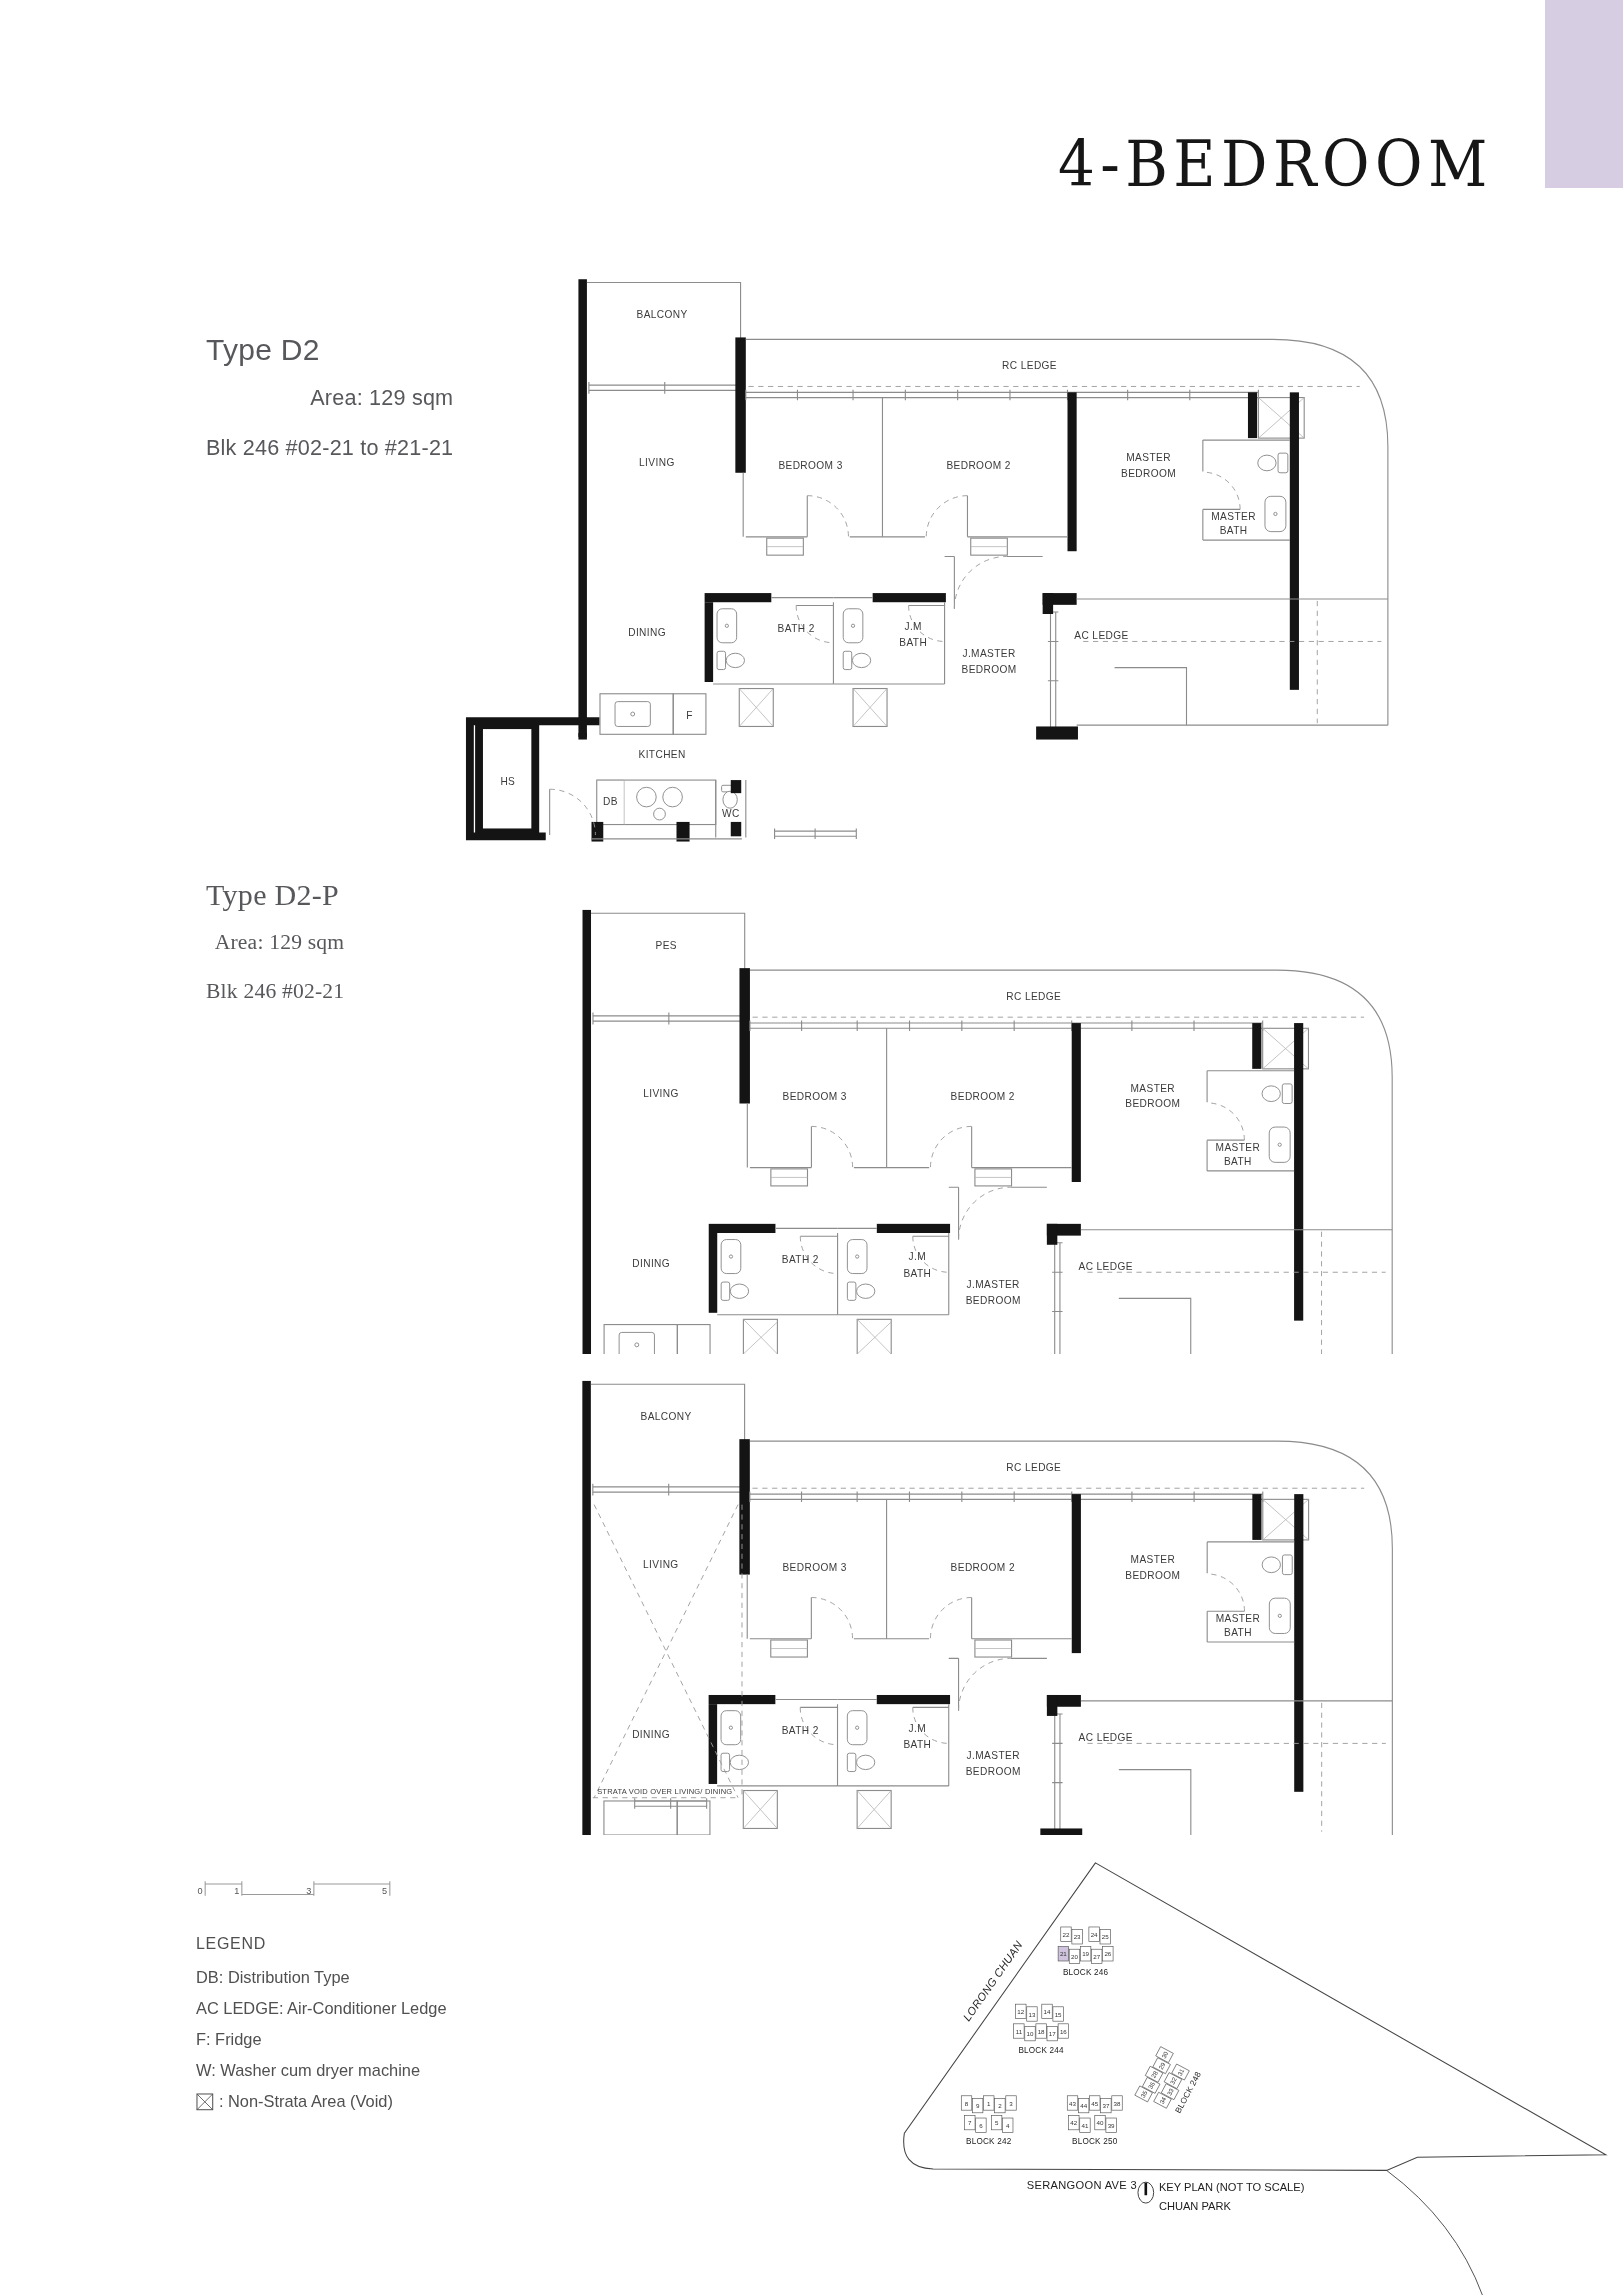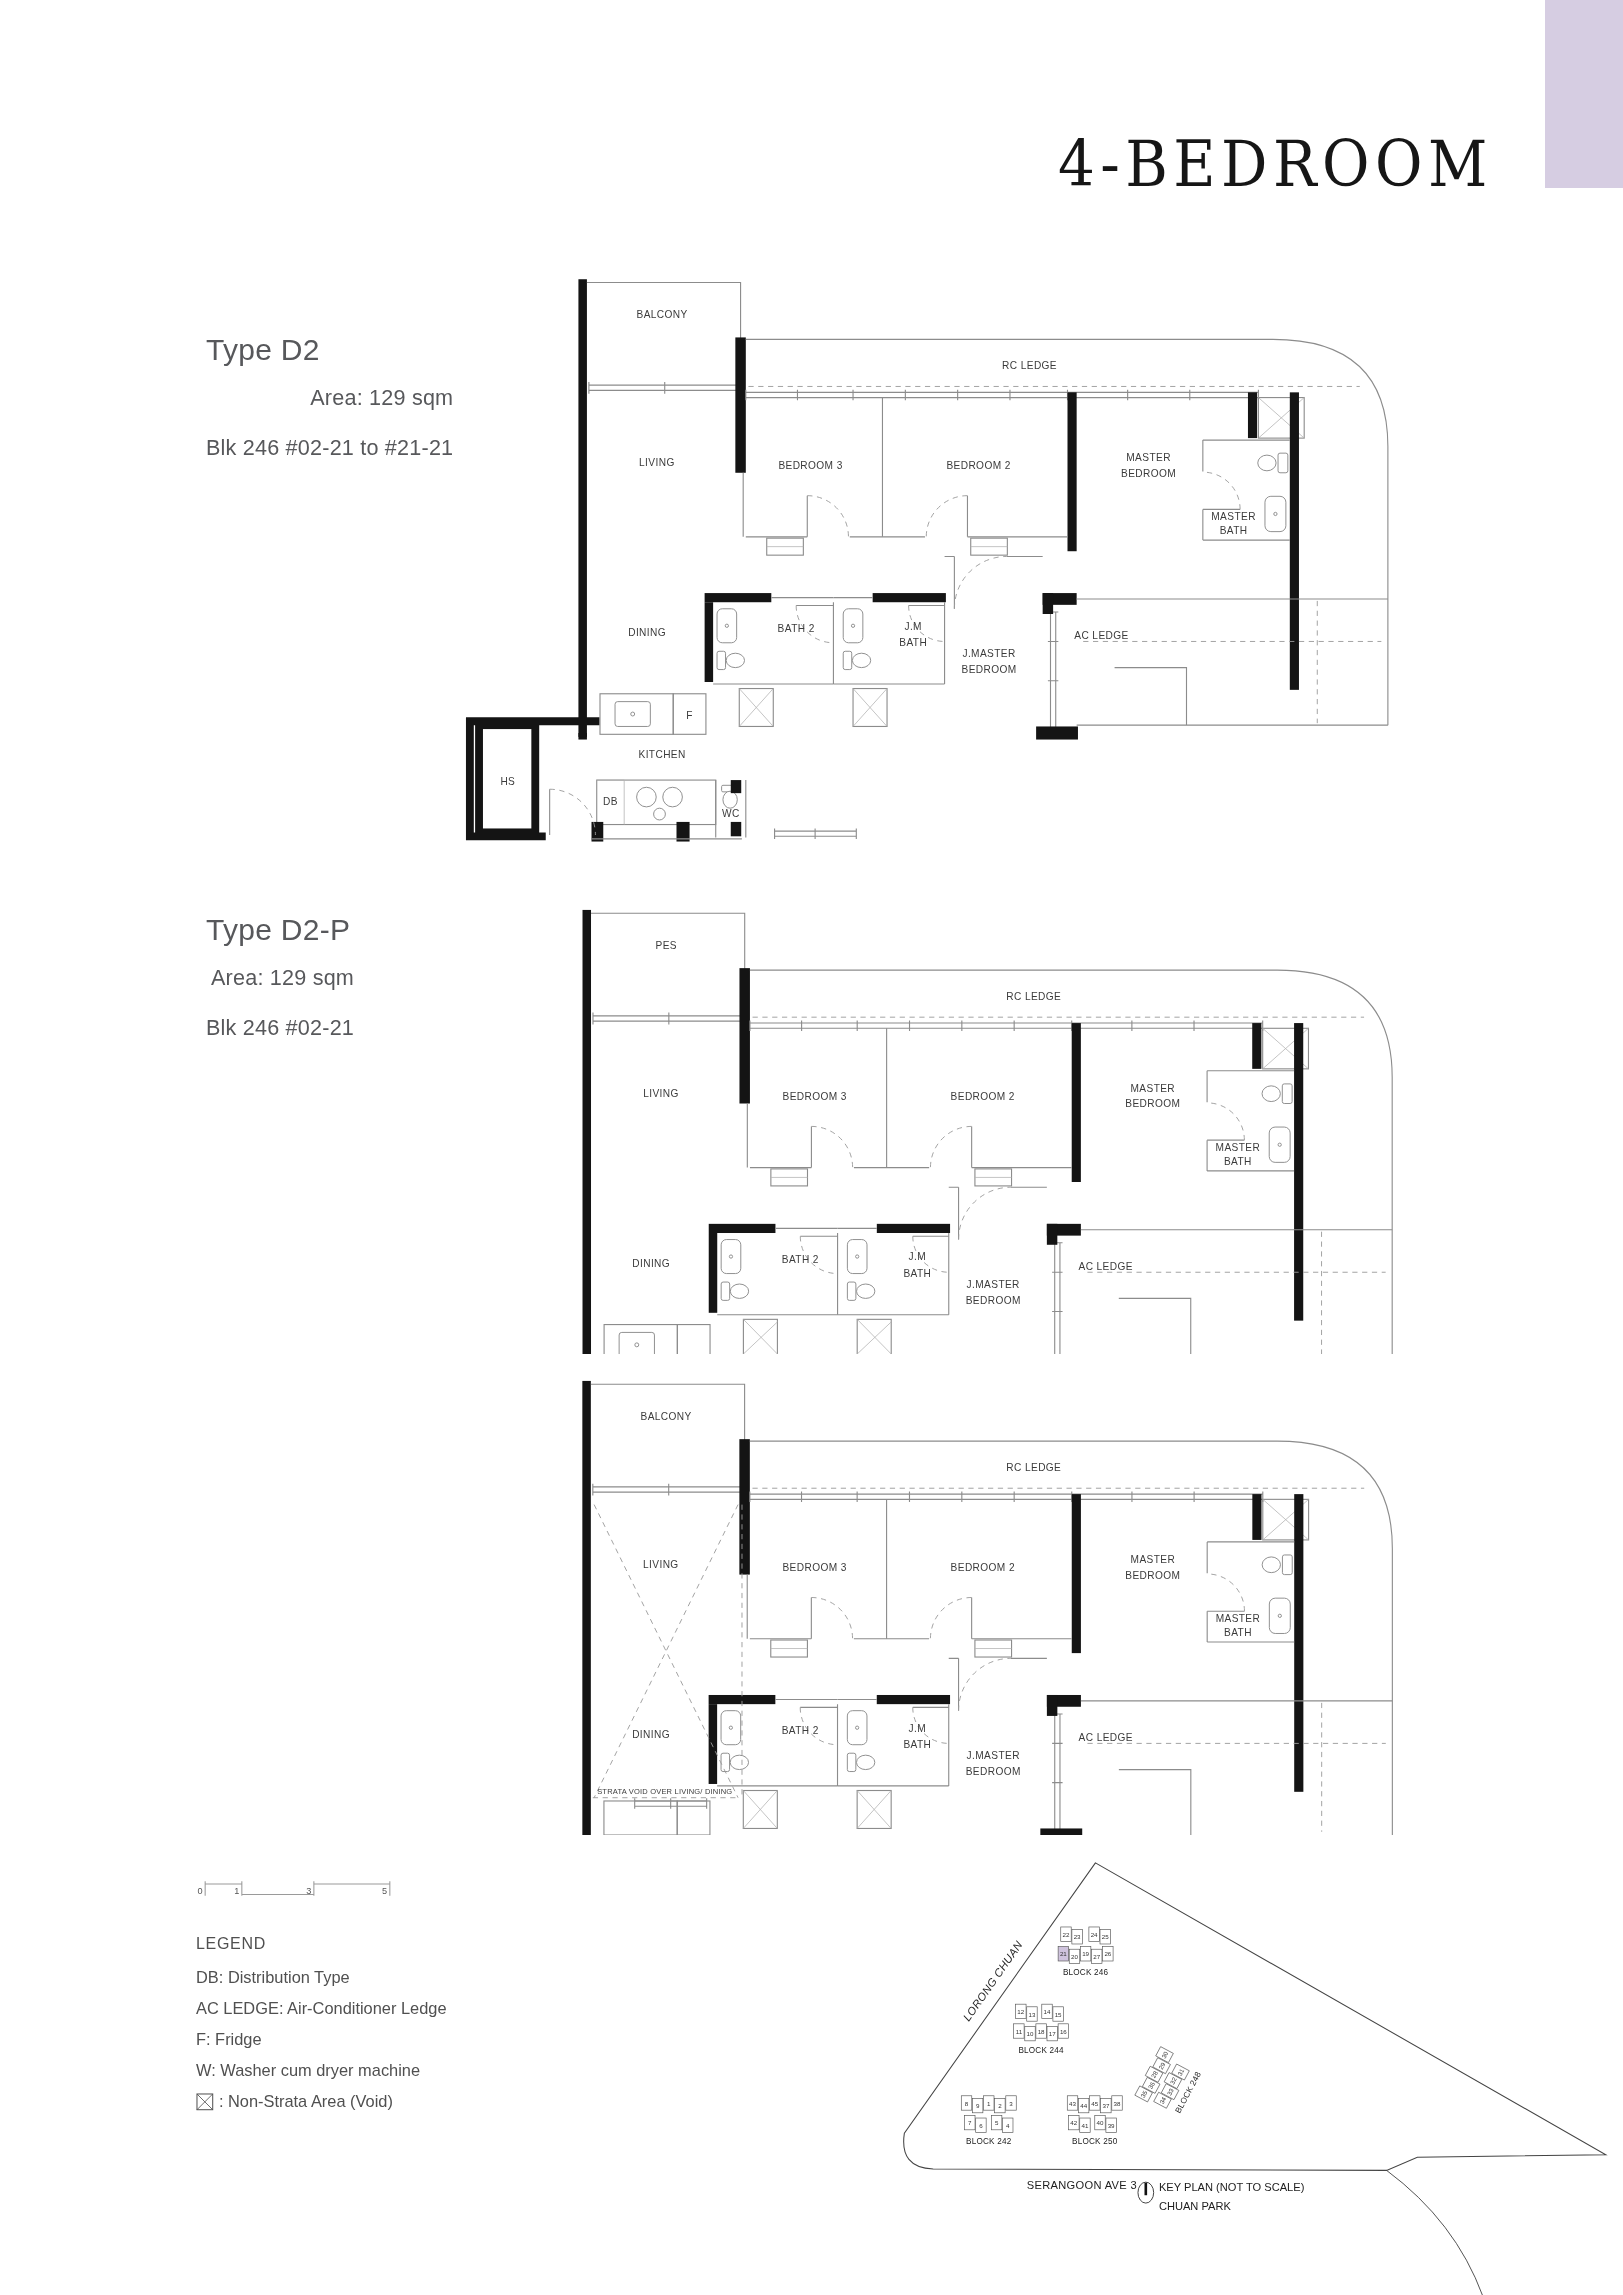--- a/index.html
+++ b/index.html
@@ -42,21 +42,21 @@
 
   <div id="accent" style="left:1545px;top:0;width:78px;height:188px;"></div>
 
   <div id="title" style="left:1058px;top:128px;">4-BEDROOM</div>
 
   <div class="typeblock" style="top:285px;margin-top:48px;">
     <h2>Type D2</h2>
     <p>Area: 129 sqm</p>
     <p>Blk 246  #02-21 to #21-21</p>
   </div>
-  <div class="typeblock" style="top:913px;">
+  <div class="typeblock" style="top:878px;font-family:Liberation Serif, serif;">
     <h2>Type D2-P</h2>
     <p>Area: 129 sqm</p>
     <p>Blk 246  #02-21</p>
   </div>
 
   <svg class="abs" style="left:464px;top:275px;" width="935" height="576" viewBox="-175 0 1430 880">
 
     <rect class="w" x="0" y="6" width="13" height="700"></rect>
     <path class="t" d="M13,11 H248 V166"></path>
     <path class="t" d="M16,168 H248 M16,176 H248 M16,163 V181 M132,163 V181 M248,163 V181"></path>

